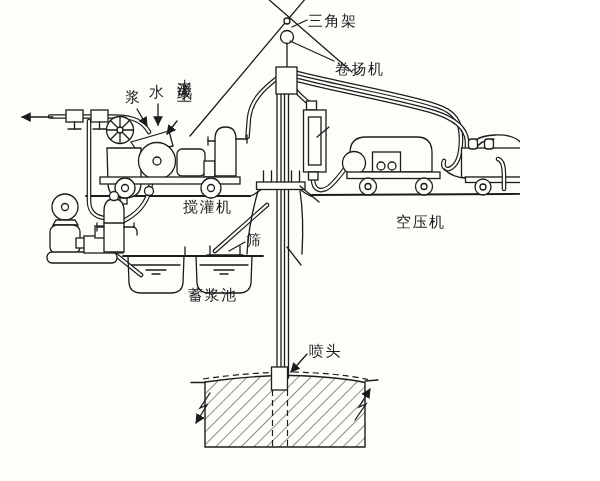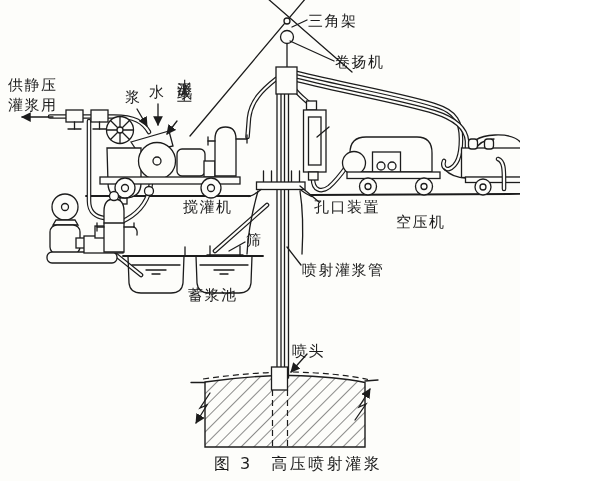--- a/index.html
+++ b/index.html
@@ -231,27 +231,23 @@
     <line class="ln" x1="245" y1="242" x2="229" y2="251"></line>
     <line class="ln" x1="301" y1="265" x2="287" y2="247"></line>
     <line class="ln" x1="307" y1="354" x2="291" y2="372" marker-end="url(#arr)"></line>
     <line class="ln" x1="137" y1="109" x2="147" y2="126" marker-end="url(#arr)"></line>
     <line class="ln" x1="158" y1="104" x2="158" y2="125" marker-end="url(#arr)"></line>
     <line class="ln" x1="177" y1="121" x2="167" y2="134" marker-end="url(#arr)"></line>
   </g>
 </svg>
 
   <div class="lbl" style="left:308px;top:12px">三角架</div>
-  <div class="lbl" style="left:335px;top:53px">卷扬机</div>
-  <div class="lbl wrap3" style="left:8px;top:76px">供静压灌浆用</div>
+  <div class="lbl" style="left:335px;top:60px">卷扬机</div>
   <div class="lbl" style="left:125px;top:88px">浆</div>
   <div class="lbl" style="left:149px;top:83px">水</div>
   <div class="lbl vert" style="left:174px;top:67px">水泥或土</div>
   <div class="lbl" style="left:183px;top:198px">搅灌机</div>
-  <div class="lbl" style="left:314px;top:198px">孔口装置</div>
   <div class="lbl" style="left:396px;top:213px">空压机</div>
   <div class="lbl" style="left:246px;top:231px">筛</div>
   <div class="lbl" style="left:188px;top:286px">蓄浆池</div>
-  <div class="lbl" style="left:302px;top:261px">喷射灌浆管</div>
-  <div class="lbl" style="left:292px;top:342px">喷头</div>
-  <div class="lbl caption" style="left:214px;top:454px">图 3　高压喷射灌浆</div>
+  <div class="lbl" style="left:309px;top:342px">喷头</div>
 
 </div>
 
 </body></html>

